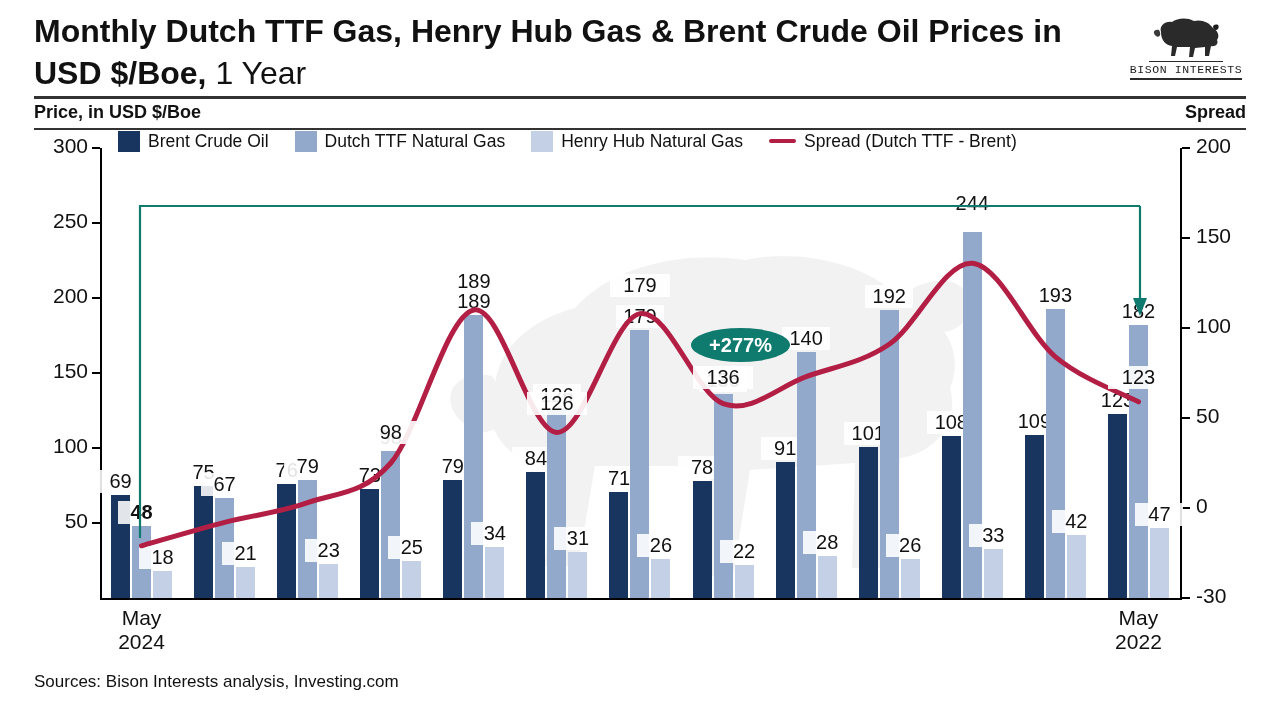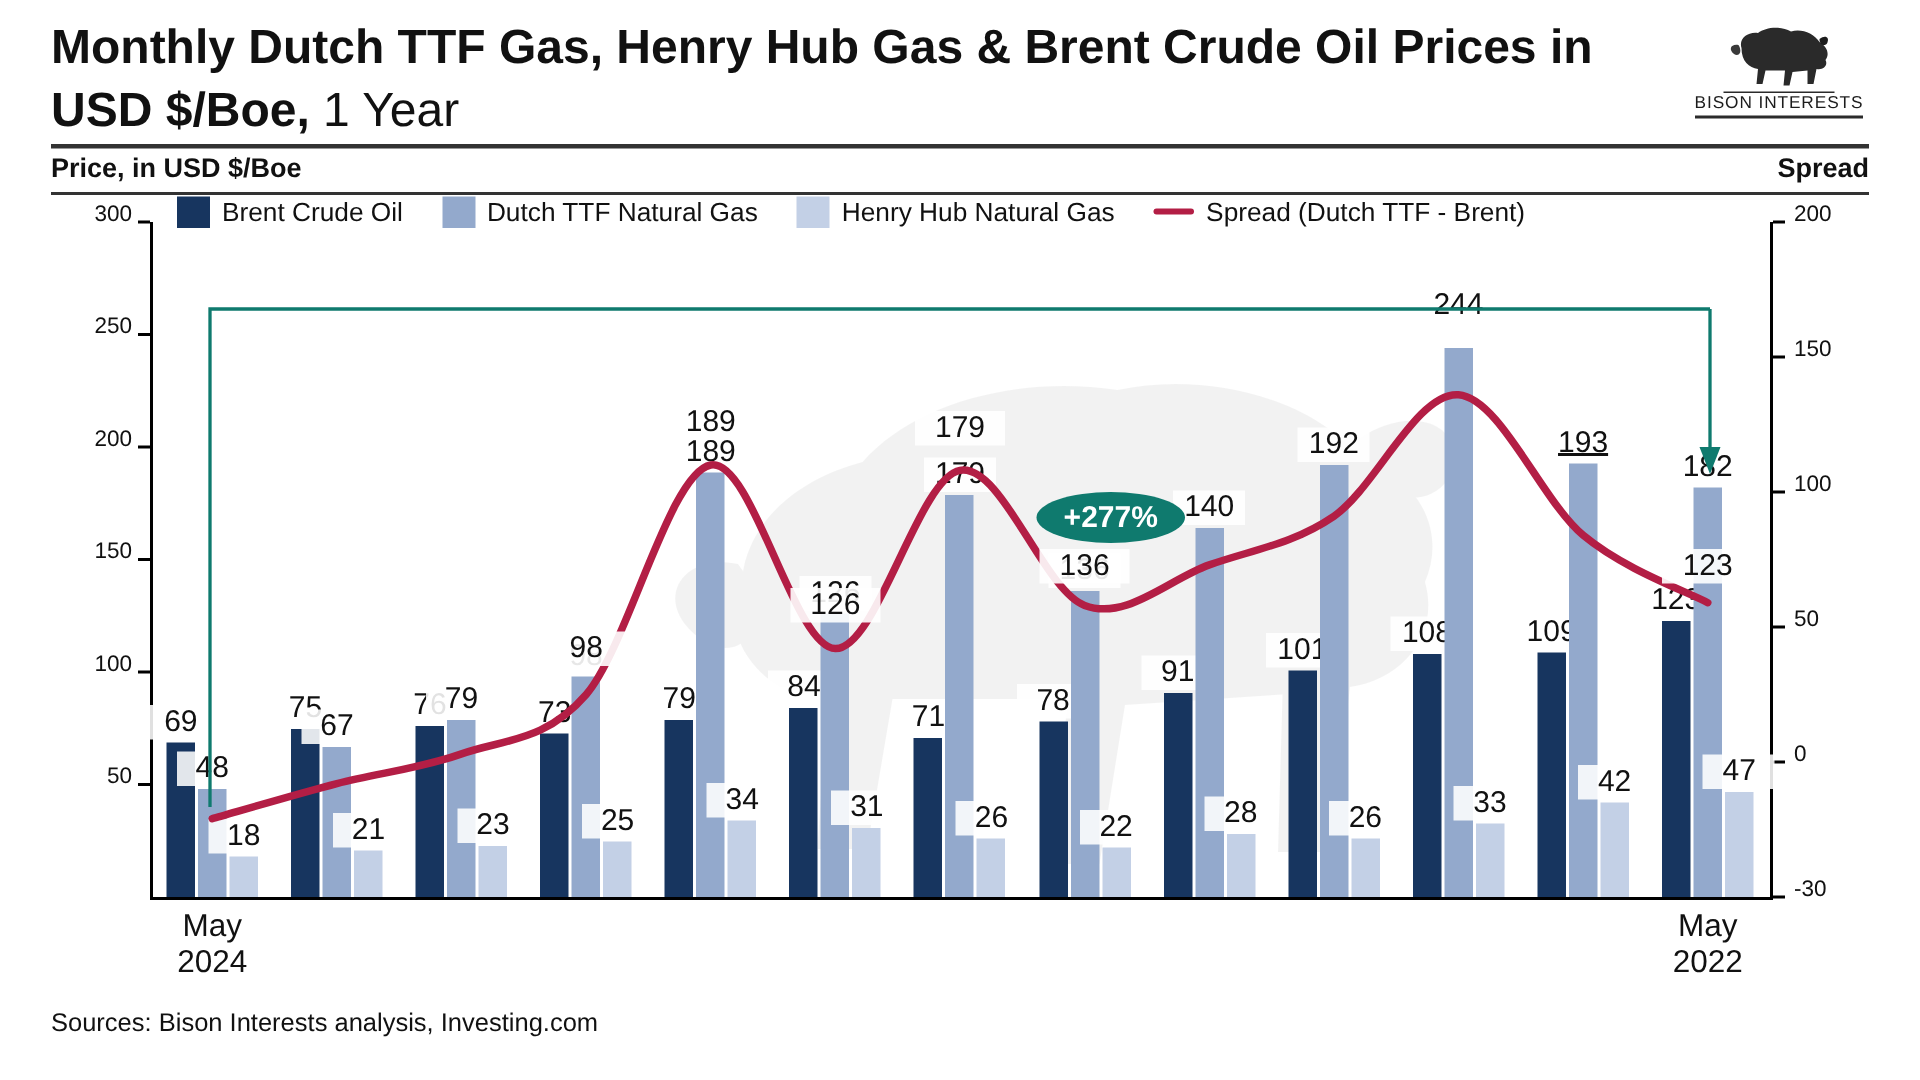--- a/index.html
+++ b/index.html
@@ -18,39 +18,39 @@
   #title .sub { font-weight:normal; }
   #title-rule { position:absolute; left:0; top:86px; width:1212px; height:3px; background:#333; }
   #subhead-row { position:absolute; left:0; top:92px; width:1212px; height:28px; }
   #subhead-left { position:absolute; left:0; top:0; font-size:18px; font-weight:bold; }
   #subhead-right { position:absolute; right:0; top:0; font-size:18px; font-weight:bold; }
   #subhead-rule { position:absolute; left:0; top:26px; width:1212px; height:2px; background:#333; }
 
   
   #logo { position:absolute; right:0px; top:4px; width:120px; height:78px; text-align:center; }
   #logo svg { display:block; margin:0 auto; }
-  #logo .brand { font-family:Liberation Sans, sans-serif; font-size:11.5px; letter-spacing:.6px;
+  #logo .brand { font-family:Liberation Mono, monospace; font-size:11.5px; letter-spacing:.6px;
                  color:#1c1c1c; margin-top:0; white-space:nowrap; }
   #logo .bar-top { width:74px; height:1.4px; background:#2b2b2b; margin:1px auto 1px; }
   #logo .bar-bot { width:112px; height:1.6px; background:#2b2b2b; margin:2px auto 0; }
 
   
   #chart { position:absolute; left:0; top:122px; width:1280px; height:520px; }
   #plot  { position:absolute; left:100px; top:26px; width:1080px; height:450px; }
 
   .axis-line { position:absolute; background:#000; }
   #axis-left  { left:100px;  top:26px; width:2px;  height:452px; }
   #axis-right { left:1180px; top:26px; width:2px;  height:452px; }
   #axis-bottom{ left:100px;  top:476px; width:1082px; height:2px; }
 
   .tick { position:absolute; width:8px; height:2px; background:#000; }
   .tick-l { left:92px; }
   .tick-r { left:1182px; }
 
-  .ylab { position:absolute; font-size:15px; color:#111; white-space:nowrap; }
+  .ylab { position:absolute; font-size:21px; color:#111; white-space:nowrap; }
   .ylab-l { right:1192px; text-align:right; }
   .ylab-r { left:1196px; text-align:left; }
 
   
   #legend { position:absolute; left:118px; top:8px; height:22px; display:flex;
             align-items:center; gap:0px; }
   .lg-item { display:flex; align-items:center; margin-right:26px; }
   .lg-sw { width:22px; height:21px; margin-right:8px; }
   .lg-line { width:27px; height:4px; margin-right:8px; border-radius:2px; }
   .lg-tx { font-size:17.5px; color:#111; white-space:nowrap; }
@@ -176,21 +176,21 @@
                L312 258 L195 258 L178 358 L145 358 L152 248 Z" fill="#8d8d8d"></path>
       <path d="M505 85 C545 58, 582 78, 565 112 C548 136, 505 122, 505 85 Z" fill="#8d8d8d"></path>
       <path d="M92 168 C52 160, 33 196, 70 220 C98 236, 118 202, 92 168 Z" fill="#8d8d8d"></path>
     </svg>
 
     <div id="bars">
         <div class="grp" style="left: 0px; width: 83.0769px;">
           <div class="bar b1" style="left: 11.0385px; width: 19px; height: 103.5px;"></div>
           <div class="blab" style="left: -3.46154px; width: 48px; bottom: 105.5px;">69</div>
           <div class="bar b2" style="left: 32.0385px; width: 19px; height: 72px;"></div>
-          <div class="blab" style="left: 17.5385px; width: 48px; bottom: 74px;">48</div>
+          <div class="blab" style="left: 17.5385px; width: 48px; bottom: 74px; font-weight: bold;">48</div>
           <div class="bar b3" style="left: 53.0385px; width: 19px; height: 27px;"></div>
           <div class="blab" style="left: 38.5385px; width: 48px; bottom: 29px;">18</div>
         </div>
         <div class="grp" style="left: 83.0769px; width: 83.0769px;">
           <div class="bar b1" style="left: 11.0385px; width: 19px; height: 112.5px;"></div>
           <div class="blab" style="left: -3.46154px; width: 48px; bottom: 114.5px;">75</div>
           <div class="bar b2" style="left: 32.0385px; width: 19px; height: 100.5px;"></div>
           <div class="blab" style="left: 17.5385px; width: 48px; bottom: 102.5px;">67</div>
           <div class="bar b3" style="left: 53.0385px; width: 19px; height: 31.5px;"></div>
           <div class="blab" style="left: 38.5385px; width: 48px; bottom: 33.5px;">21</div>
@@ -264,21 +264,21 @@
           <div class="blab" style="left: -3.46154px; width: 48px; bottom: 164px;">108</div>
           <div class="bar b2" style="left: 32.0385px; width: 19px; height: 366px;"></div>
           <div class="blab" style="left: 17.5385px; width: 48px; bottom: 383px;">244</div>
           <div class="bar b3" style="left: 53.0385px; width: 19px; height: 49.5px;"></div>
           <div class="blab" style="left: 38.5385px; width: 48px; bottom: 51.5px;">33</div>
         </div>
         <div class="grp" style="left: 913.846px; width: 83.0769px;">
           <div class="bar b1" style="left: 11.0385px; width: 19px; height: 163.5px;"></div>
           <div class="blab" style="left: -3.46154px; width: 48px; bottom: 165.5px;">109</div>
           <div class="bar b2" style="left: 32.0385px; width: 19px; height: 289.5px;"></div>
-          <div class="blab" style="left: 17.5385px; width: 48px; bottom: 291.5px; text-decoration: underline;">193</div>
+          <div class="blab" style="left: 17.5385px; width: 48px; bottom: 291.5px;">193</div>
           <div class="bar b3" style="left: 53.0385px; width: 19px; height: 63px;"></div>
           <div class="blab" style="left: 38.5385px; width: 48px; bottom: 65px;">42</div>
         </div>
         <div class="grp" style="left: 996.923px; width: 83.0769px;">
           <div class="bar b1" style="left: 11.0385px; width: 19px; height: 184.5px;"></div>
           <div class="blab" style="left: -3.46154px; width: 48px; bottom: 186.5px;">123</div>
           <div class="bar b2" style="left: 32.0385px; width: 19px; height: 273px;"></div>
           <div class="blab" style="left: 17.5385px; width: 48px; bottom: 275px;">182</div>
           <div class="bar b3" style="left: 53.0385px; width: 19px; height: 70.5px;"></div>
           <div class="blab" style="left: 38.5385px; width: 48px; bottom: 72.5px;">47</div>

